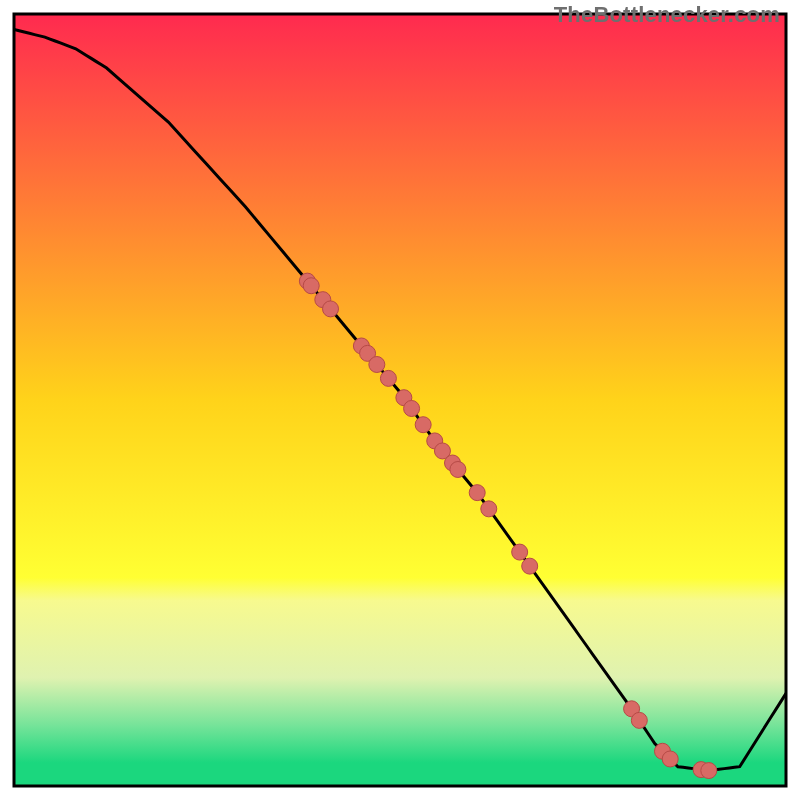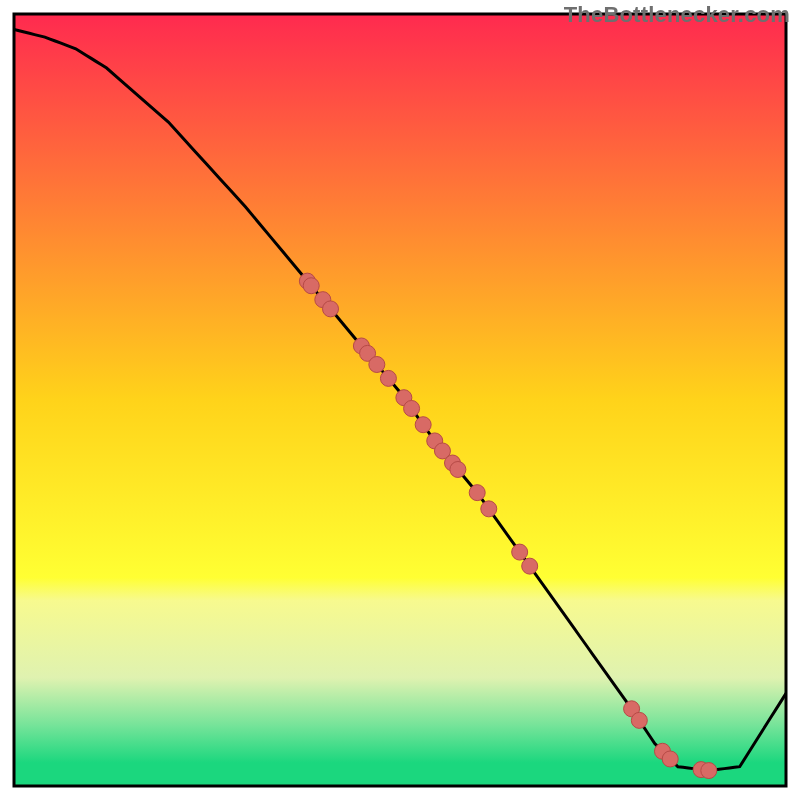--- a/index.html
+++ b/index.html
@@ -14,21 +14,21 @@
     position: relative;
     width: 800px;
     height: 800px;
   }
   svg {
     display: block;
   }
   .watermark {
     position: absolute;
     top: 2px;
-    right: 10px;
+    right: 20px;
     font-family: Arial, Helvetica, sans-serif;
     font-size: 22px;
     font-weight: bold;
     color: #6f6f6f;
     letter-spacing: 0.2px;
   }
 </style>
 </head>
 <body>
 

